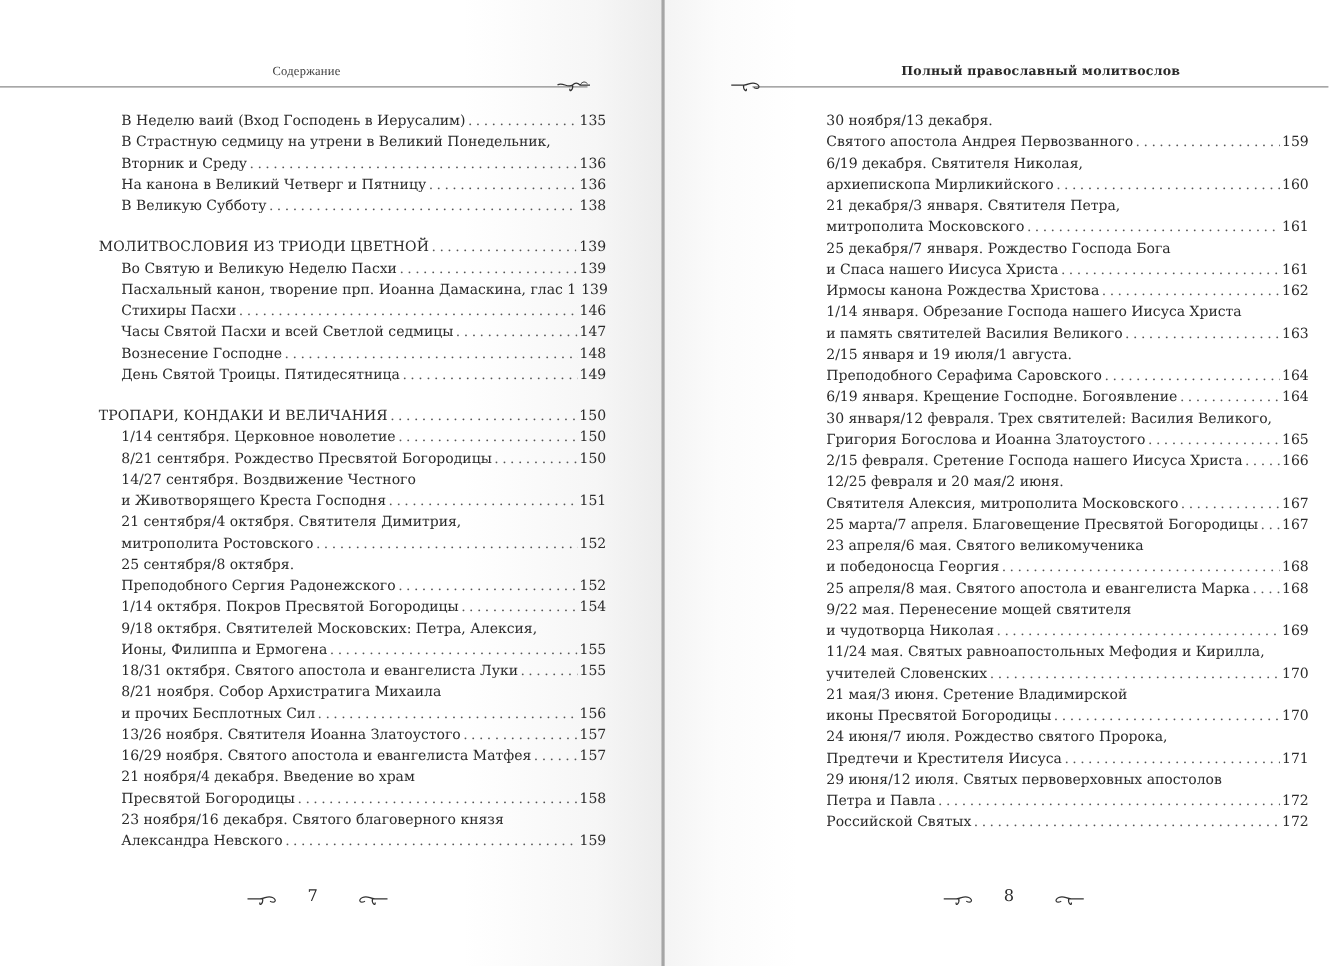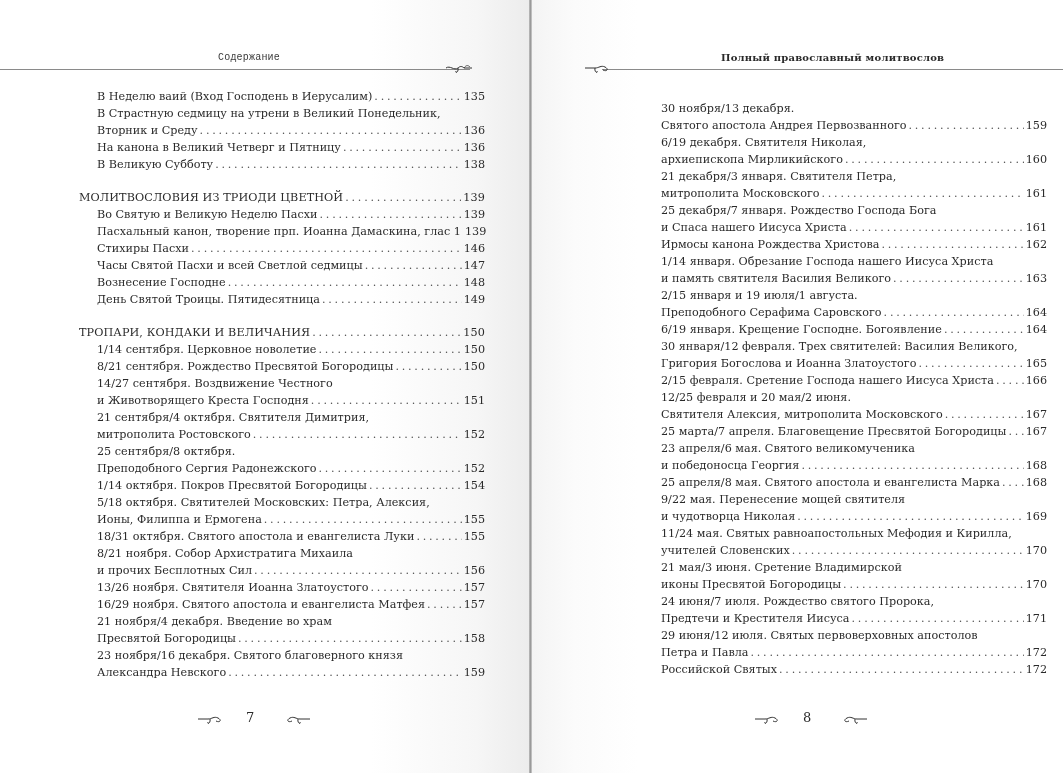--- a/index.html
+++ b/index.html
@@ -8,35 +8,35 @@
 
   .page { position: absolute; top: 0; height: 773px; overflow: hidden; }
   .page-left { left: 0; width: 530px;
     background: linear-gradient(to right, #ffffff 0%, #ffffff 70%, #f6f6f6 90%, #ececec 100%); }
   .page-right { left: 532px; width: 531px;
     background: linear-gradient(to right, #f4f4f4 0%, #fbfbfb 8%, #ffffff 20%, #ffffff 100%); }
   .gutter { position: absolute; left: 529px; top: 0; width: 3px; height: 773px;
     background: linear-gradient(to right, #bdbdbd, #9a9a9a, #d0d0d0); }
 
   .running-head { position: absolute; top: 52px; font-size: 10.5px; color: #444; letter-spacing: 0.2px; }
-  .page-left .running-head { left: 218px; font-family: Liberation Mono, monospace; font-size: 10px; color:#3a3a3a; }
+  .page-left .running-head { left: 218px; font-family: Liberation Serif, serif; font-size: 10px; color:#3a3a3a; }
   .page-right .running-head { left: 189px; font-weight: bold; font-size: 10px; color:#2a2a2a; }
 
   .head-rule { position: absolute; top: 69px; height: 1px; background: #8a8a8a; }
   .page-left .head-rule { left: 0; width: 470px; }
   .page-right .head-rule { left: 70px; width: 461px; }
 
   .orn { position: absolute; width: 30px; height: 16px; }
   .orn svg { width: 100%; height: 100%; display: block; }
   .page-left .head-orn { left: 444px; top: 62px; }
   .page-right .head-orn { left: 51px; top: 62px; }
 
   .toc { position: absolute; font-size: 11.2px; line-height: 17px; margin-left: 32px; }
   .page-left .toc { left: 47px; top: 88px; width: 406px; }
-  .page-right .toc { left: 97px; top: 100px; width: 386px; }
+  .page-right .toc { left: 97px; top: 88px; width: 386px; }
 
   .toc-line { display: flex; align-items: baseline; height: 17px; white-space: nowrap; }
   .toc-line.indent { padding-left: 18px; }
   .page-right .toc-line.indent { padding-left: 0; }
   .toc-line .t { flex: 0 0 auto; }
   .toc-line .dots { flex: 1 1 auto; overflow: hidden; margin: 0 2px; color: #555; letter-spacing: 1.2px; }
   .toc-line .dots::after { content: ". . . . . . . . . . . . . . . . . . . . . . . . . . . . . . . . . . . . . . . . . . . . . . . . . . . . . . . . . . . . . . . . . . . . . . . . . . . . . . . . ."; letter-spacing: -0.4px; }
   .toc-line .p { flex: 0 0 auto; }
   .section-gap { height: 16px; }
   .section-title { letter-spacing: 0.1px; }
@@ -193,21 +193,21 @@
       </div>
       <div>
         <div class="toc-line indent">
           <span class="t">1/14 октября. Покров Пресвятой Богородицы</span>
           <span class="dots"></span>
           <span class="p">154</span>
         </div>
       </div>
       <div>
         <div class="toc-line indent">
-          <span class="t">5/18 октября. Святителей Московских: Петра, Алексия,</span>
+          <span class="t">9/18 октября. Святителей Московских: Петра, Алексия,</span>
         </div>
         <div class="toc-line indent">
           <span class="t">Ионы, Филиппа и Ермогена</span>
           <span class="dots"></span>
           <span class="p">155</span>
         </div>
       </div>
       <div>
         <div class="toc-line indent">
           <span class="t">18/31 октября. Святого апостола и евангелиста Луки</span>
@@ -329,21 +329,21 @@
           <span class="t">Ирмосы канона Рождества Христова</span>
           <span class="dots"></span>
           <span class="p">162</span>
         </div>
       </div>
       <div>
         <div class="toc-line indent">
           <span class="t">1/14 января. Обрезание Господа нашего Иисуса Христа</span>
         </div>
         <div class="toc-line indent">
-          <span class="t">и память святителя Василия Великого</span>
+          <span class="t">и память святителей Василия Великого</span>
           <span class="dots"></span>
           <span class="p">163</span>
         </div>
       </div>
       <div>
         <div class="toc-line indent">
           <span class="t">2/15 января и 19 июля/1 августа.</span>
         </div>
         <div class="toc-line indent">
           <span class="t">Преподобного Серафима Саровского</span>

